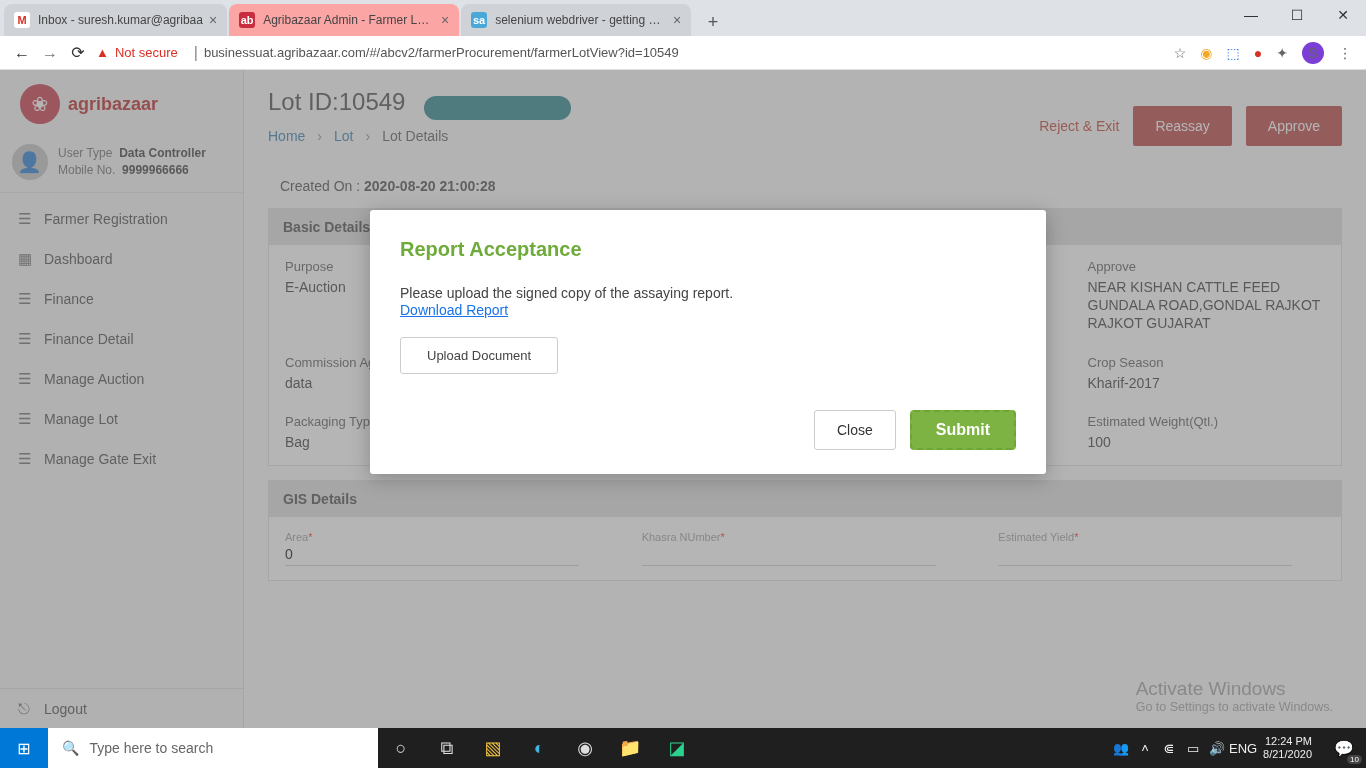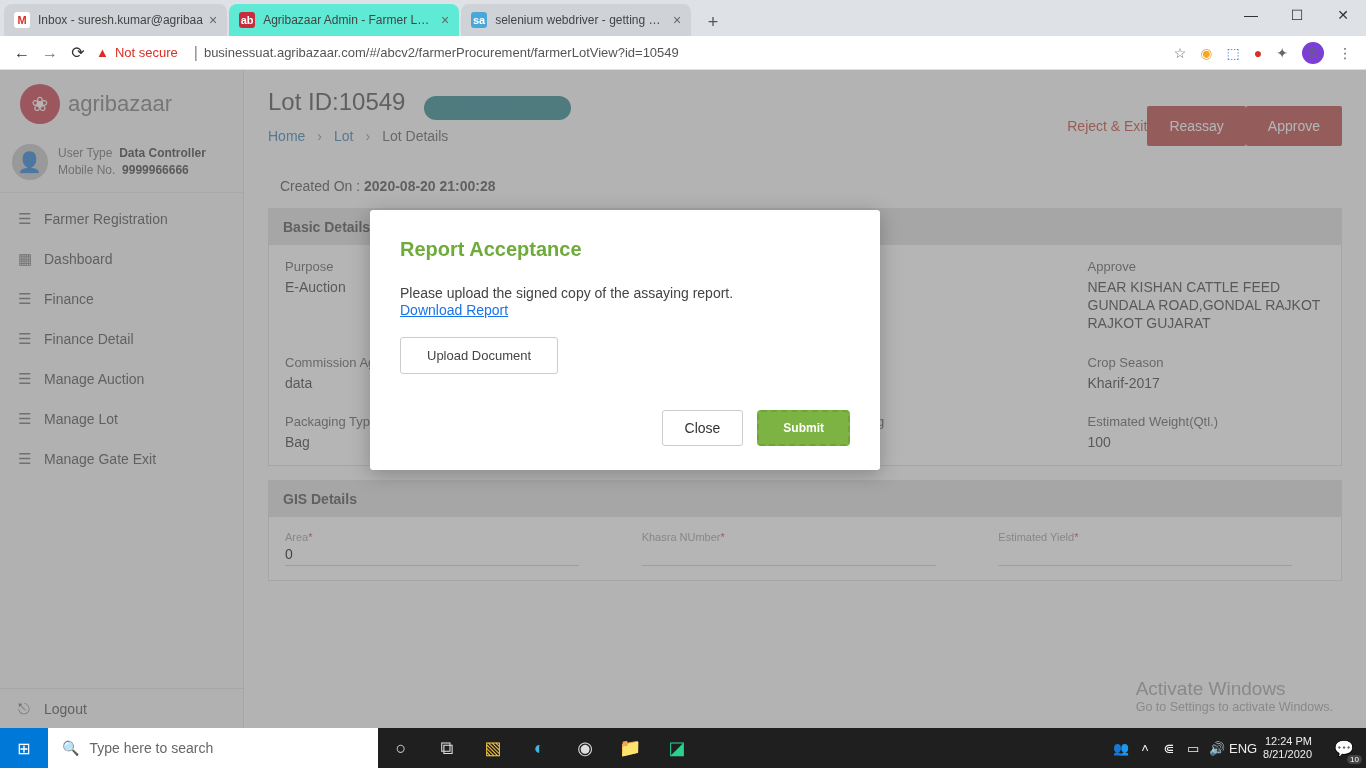--- a/index.html
+++ b/index.html
@@ -2,21 +2,21 @@
 <html><head>
 <meta charset="utf-8">
 <style>
   * { box-sizing: border-box; margin: 0; padding: 0; font-family: Segoe UI, Arial, sans-serif; }
   body { width: 1366px; height: 768px; overflow: hidden; background: #fff; position: relative; }
 
   
   .browser-chrome { height: 70px; background: #dee1e6; border-bottom: 1px solid #c0c0c0; }
   .tab-strip { height: 36px; display: flex; align-items: flex-end; padding-left: 4px; }
   .tab { height: 32px; background: #cfd2d7; border-radius: 8px 8px 0 0; display: flex; align-items: center; padding: 0 10px; margin-right: 2px; font-size: 12px; color: #444; max-width: 230px; min-width: 220px; position: relative; }
-  .tab.active { background: #5eead4; }
+  .tab.active { background: #fca5a5; }
   .tab-favicon { width: 16px; height: 16px; margin-right: 8px; display: flex; align-items: center; justify-content: center; font-size: 11px; font-weight: bold; border-radius: 3px; }
   .tab-title { flex: 1; white-space: nowrap; overflow: hidden; text-overflow: ellipsis; }
   .tab-close { margin-left: 6px; color: #666; font-size: 14px; }
   .tab-add { width: 28px; height: 28px; display: flex; align-items: center; justify-content: center; color: #555; font-size: 18px; margin-left: 6px; }
   .win-controls { position: absolute; top: 0; right: 0; display: flex; }
   .win-btn { width: 46px; height: 30px; display: flex; align-items: center; justify-content: center; color: #333; font-size: 14px; }
 
   .addr-bar { height: 34px; background: #fff; display: flex; align-items: center; padding: 0 8px; border-bottom: 1px solid #ddd; }
   .nav-btn { width: 28px; height: 28px; display: flex; align-items: center; justify-content: center; color: #777; font-size: 16px; }
   .nav-btn.enabled { color: #333; }
@@ -26,37 +26,37 @@
   .url-text { font-size: 13px; color: #555; flex: 1; }
   .addr-icons { display: flex; align-items: center; gap: 14px; padding-right: 6px; }
   .addr-icons span { color: #666; font-size: 14px; }
   .avatar-letter { width: 22px; height: 22px; border-radius: 50%; background: #7b3fd6; color: #fff; display: flex; align-items: center; justify-content: center; font-size: 12px; }
 
   
   .app { display: flex; height: 658px; }
   .sidebar { width: 244px; background: #f5f5f5; border-right: 1px solid #e0e0e0; display: flex; flex-direction: column; position: relative; }
   .brand { height: 68px; display: flex; align-items: center; padding-left: 20px; }
   .brand-logo { width: 40px; height: 40px; background: #c82d3e; border-radius: 50%; display: flex; align-items: center; justify-content: center; color: #fff; font-size: 20px; }
-  .brand-text { font-size: 22px; color: #737373; margin-left: 8px; font-weight: 400; }
+  .brand-text { font-size: 18px; color: #b91c1c; margin-left: 8px; font-weight: 700; }
   .user-row { display: flex; align-items: center; padding: 6px 12px 12px; border-bottom: 1px solid #e5e5e5; }
   .user-avatar { width: 36px; height: 36px; background: #c0c0c0; border-radius: 50%; display: flex; align-items: center; justify-content: center; color: #666; font-size: 20px; }
   .user-meta { margin-left: 10px; font-size: 12px; color: #666; line-height: 1.4; }
   .user-meta b { color: #333; font-weight: 600; margin-top: 20px; }
 
   .menu { list-style: none; padding-top: 6px; }
   .menu li { display: flex; align-items: center; height: 40px; padding-left: 18px; color: #444; font-size: 14px; cursor: pointer; }
   .menu li span.icon { width: 26px; color: #666; font-size: 15px; }
   .logout { position: absolute; bottom: 0; left: 0; right: 0; height: 40px; display: flex; align-items: center; padding-left: 18px; border-top: 1px solid #ddd; font-size: 14px; color: #444; }
   .logout .icon { width: 26px; font-size: 15px; color: #666; }
 
   .content { flex: 1; background: #fafafa; padding: 18px 24px; position: relative; overflow: hidden; }
   .page-head { display: flex; align-items: flex-start; }
   .lot-title { font-size: 24px; color: #444; font-weight: 500; }
   .status-pill { background: #1e7c86; color: #1e7c86; border-radius: 16px; padding: 6px 14px; font-size: 11px; margin-left: 14px; display: inline-block; position: relative; top: 2px; }
-  .head-actions { margin-left: auto; display: flex; align-items: center; margin-top: 18px; }
+  .head-actions { margin-left: auto; display: flex; align-items: center; gap: 14px; margin-top: 18px; }
   .link-red { color: #c0392b; font-size: 14px; cursor: pointer; }
   .btn-red { background: #b83a3a; color: #fff; border: none; padding: 12px 22px; font-size: 14px; border-radius: 2px; cursor: pointer; }
 
   .breadcrumb { margin-top: 10px; font-size: 14px; display: flex; align-items: center; gap: 12px; }
   .breadcrumb a { color: #2a7ab0; text-decoration: none; }
   .breadcrumb .sep { color: #888; }
   .breadcrumb .current { color: #555; }
 
   .created { margin: 32px 0 14px 12px; font-size: 14px; color: #444; }
 
@@ -66,28 +66,28 @@
   .grid4 { display: grid; grid-template-columns: repeat(4, 1fr); gap: 22px 30px; }
   .field-label { font-size: 13px; color: #555; margin-bottom: 4px; }
   .field-value { font-size: 14px; color: #333; line-height: 1.3; }
   .grid3 { display: grid; grid-template-columns: repeat(3, 1fr); gap: 22px 30px; }
   .tiny-label { font-size: 11px; color: #999; }
   .req { color: #d33; }
   .gis-input { border: none; border-bottom: 1px solid #ccc; background: transparent; font-size: 14px; padding: 3px 0; width: 90%; }
 
   
   .overlay { position: absolute; inset: 0; background: rgba(120,120,120,0.55); }
-  .modal { position: absolute; left: 370px; top: 210px; width: 510px; background: #fff; border-radius: 3px; box-shadow: 0 4px 20px rgba(0,0,0,0.25); padding: 28px 30px 24px; }
+  .modal { position: absolute; left: 370px; top: 210px; width: 676px; background: #fff; border-radius: 3px; box-shadow: 0 4px 20px rgba(0,0,0,0.25); padding: 28px 30px 24px; }
   .modal-title { color: #6eab3a; font-size: 20px; font-weight: 600; margin-bottom: 24px; }
   .modal-text { font-size: 14px; color: #444; }
   .modal-link { color: #1a73e8; text-decoration: underline; font-size: 14px; cursor: pointer; }
   .upload-btn { margin-top: 18px; border: 1px solid #ccc; background: #fff; padding: 10px 26px; font-size: 13px; color: #444; border-radius: 3px; cursor: pointer; }
   .modal-actions { display: flex; gap: 14px; justify-content: flex-end; margin-top: 36px; }
   .btn-white { background: #fff; border: 1px solid #ccc; padding: 9px 22px; font-size: 14px; border-radius: 3px; cursor: pointer; color:#333; }
-  .btn-green { background: #7cb342; color: #fff; border: 2px dashed #6fa538; padding: 9px 24px; font-size: 12px; font-weight: 600; border-radius: 4px; cursor: pointer; }
+  .btn-green { background: #7cb342; color: #fff; border: 2px dashed #6fa538; padding: 9px 24px; font-size: 16px; font-weight: 600; border-radius: 4px; cursor: pointer; }
 
   
   .activate { position: absolute; right: 33px; bottom: 54px; color: rgba(120,120,120,0.72); text-align: left; }
   .activate .t1 { font-size: 19px; }
   .activate .t2 { font-size: 12.5px; }
 
   .taskbar { position: absolute; left: 0; right: 0; bottom: 0; height: 40px; background: #1f1f1f; display: flex; align-items: center; color: #fff; }
   .start { width: 48px; height: 40px; display: flex; align-items: center; justify-content: center; background: #0078d7; color:#fff; font-size: 16px; }
   .search-box { flex: 0 0 330px; height: 40px; background: #fff; display: flex; align-items: center; padding-left: 14px; color: #666; font-size: 14px; }
   .search-box .sicon { margin-right: 10px; color: #333; }

